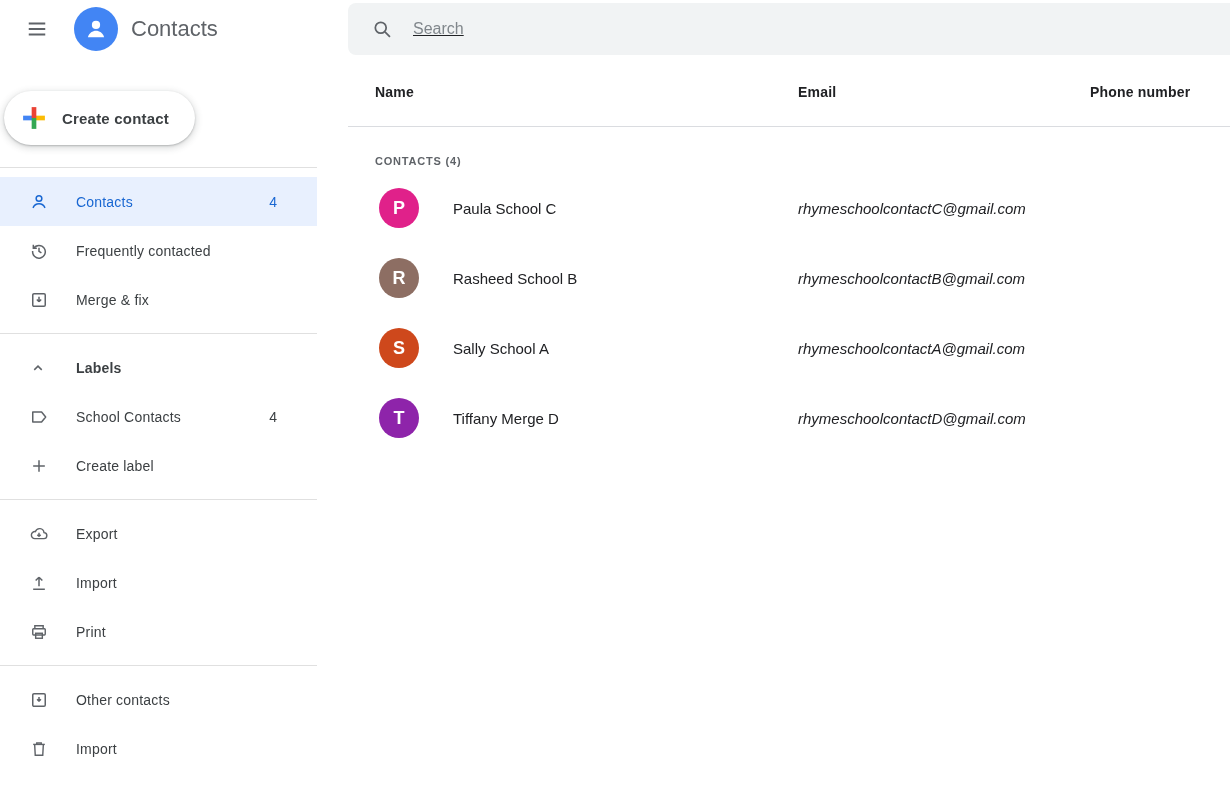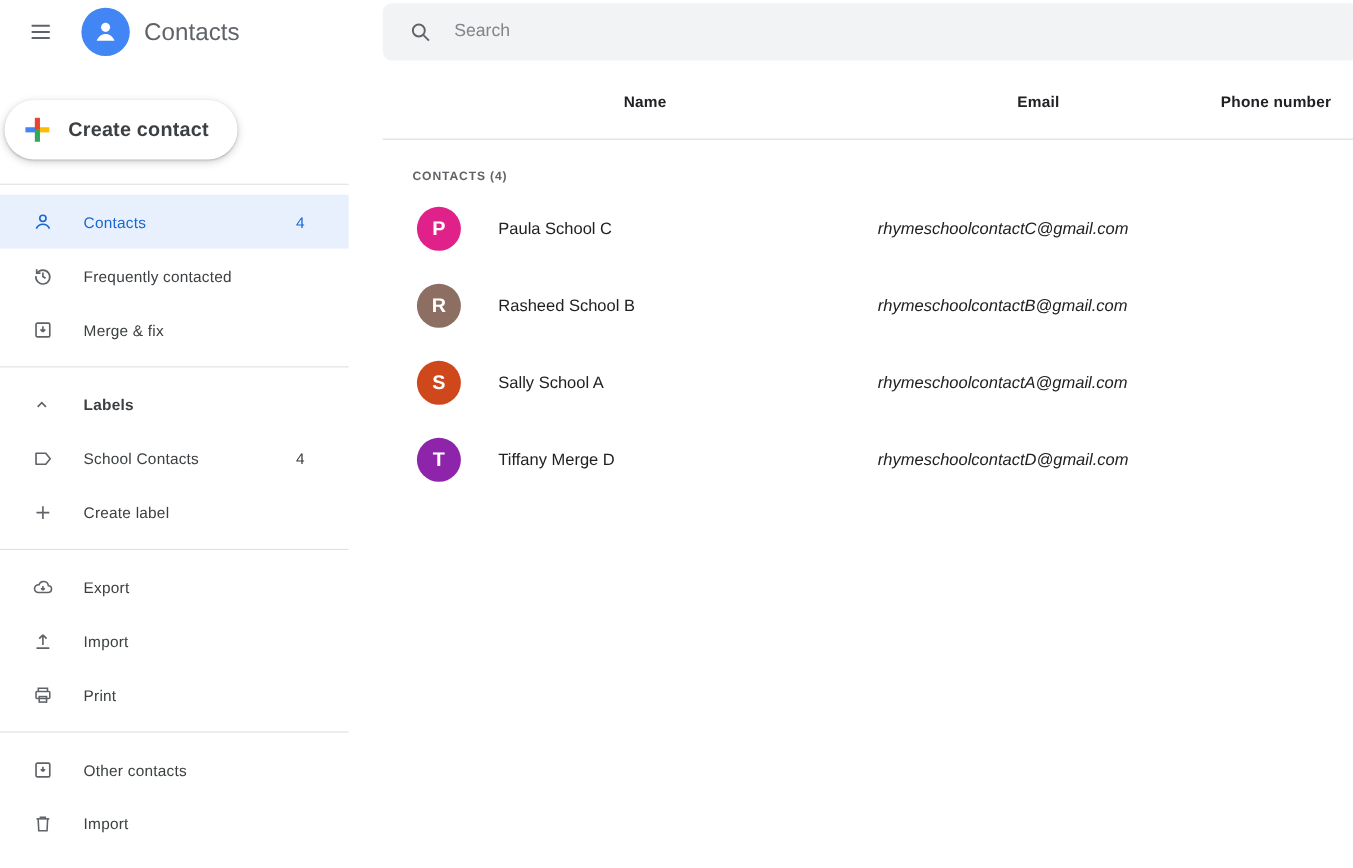--- a/index.html
+++ b/index.html
@@ -11,54 +11,54 @@
            display:flex; align-items:center; padding-left:24px; background:#fff; }
   .hamburger { width:26px; height:26px; border:none; background:transparent; cursor:pointer;
                display:flex; align-items:center; justify-content:center; color:#5f6368; }
   .logo-circle { width:44px; height:44px; border-radius:50%; background:#4285f4;
                  margin-left:24px; display:flex; align-items:center; justify-content:center; }
   .app-title { margin-left:13px; font-size:22px; color:#5f6368; }
 
   
   .searchbar { position:absolute; left:348px; right:0; top:3px; height:52px;
                background:#f1f3f4; border-radius:8px 0 0 8px;
-               display:flex; align-items:center; padding-left:24px; }
+               display:flex; align-items:center; padding-left:24px;text-decoration:underline; }
   .searchbar input { border:none; outline:none; background:transparent; flex:1;
                      margin-left:20px; font-size:16px; color:#202124;
                      font-family:"Liberation Sans", sans-serif; }
   .searchbar input::placeholder { color:#80868b; }
 
   
   .sidebar { position:absolute; left:0; top:57px; bottom:0; width:317px; background:#fff; }
   .create-btn { display:inline-flex; align-items:center; height:54px; margin:34px 0 0 4px;
                 padding:0 26px 0 16px; border:none; border-radius:28px; background:#fff;
                 cursor:pointer; font-family:"Liberation Sans", sans-serif;
                 box-shadow:0 1px 2px 0 rgba(60,64,67,.30), 0 2px 6px 2px rgba(60,64,67,.15); }
-  .create-btn .lbl { margin-left:14px; font-size:18px; font-weight:bold; color:#3c4043; letter-spacing:.2px; }
+  .create-btn .lbl { margin-left:14px; font-size:15px; font-weight:bold; color:#3c4043; letter-spacing:.2px; }
 
   .nav { margin-top:22px; }
   .divider { border-top:1px solid #e0e0e0; margin:9px 0; }
   .nav-item { height:49px; display:flex; align-items:center; padding-left:29px;
               color:#3c4043; cursor:pointer; }
   .nav-item .icon { width:20px; height:20px; display:flex; align-items:center; color:#5f6368; }
   .nav-item .label { margin-left:27px; font-size:14px; letter-spacing:.2px; }
   .nav-item .count { margin-left:auto; margin-right:40px; font-size:14px; color:#3c4043; }
   .nav-item.selected { background:#e8f0fe; color:#1967d2; }
   .nav-item.selected .icon { color:#1967d2; }
   .nav-item.selected .label, .nav-item.selected .count { color:#1967d2; }
   .nav-item.header .label { font-weight:bold; color:#3c4043; font-size:14px; }
 
   
   .main { position:absolute; left:348px; top:57px; right:0; bottom:0; background:#fff; }
   .table-head { display:flex; align-items:center; height:70px; padding-left:27px;
                 border-bottom:1px solid #dadce0; }
   .col-name  { width:423px; }
   .col-email { width:292px; }
   .col-phone { flex:1; }
-  .table-head .col { font-size:14px; font-weight:bold; color:#202124; letter-spacing:.2px;text-align:center; }
+  .table-head .col { font-size:14px; font-weight:bold; color:#202124; letter-spacing:.2px; }
 
   .section-label { margin:28px 0 6px 27px; font-size:11px; font-weight:bold;
                    letter-spacing:.8px; color:#5f6368; }
 
   .contact-row { display:flex; align-items:center; height:70px; padding-left:27px; cursor:pointer; }
   .cell-name { width:423px; display:flex; align-items:center; }
   .avatar { width:40px; height:40px; border-radius:50%; margin-left:4px; flex:0 0 40px;
             display:flex; align-items:center; justify-content:center;
             color:#fff; font-size:18px; font-weight:bold; }
   .cname { margin-left:34px; font-size:15px; color:#202124;text-align:right; }

